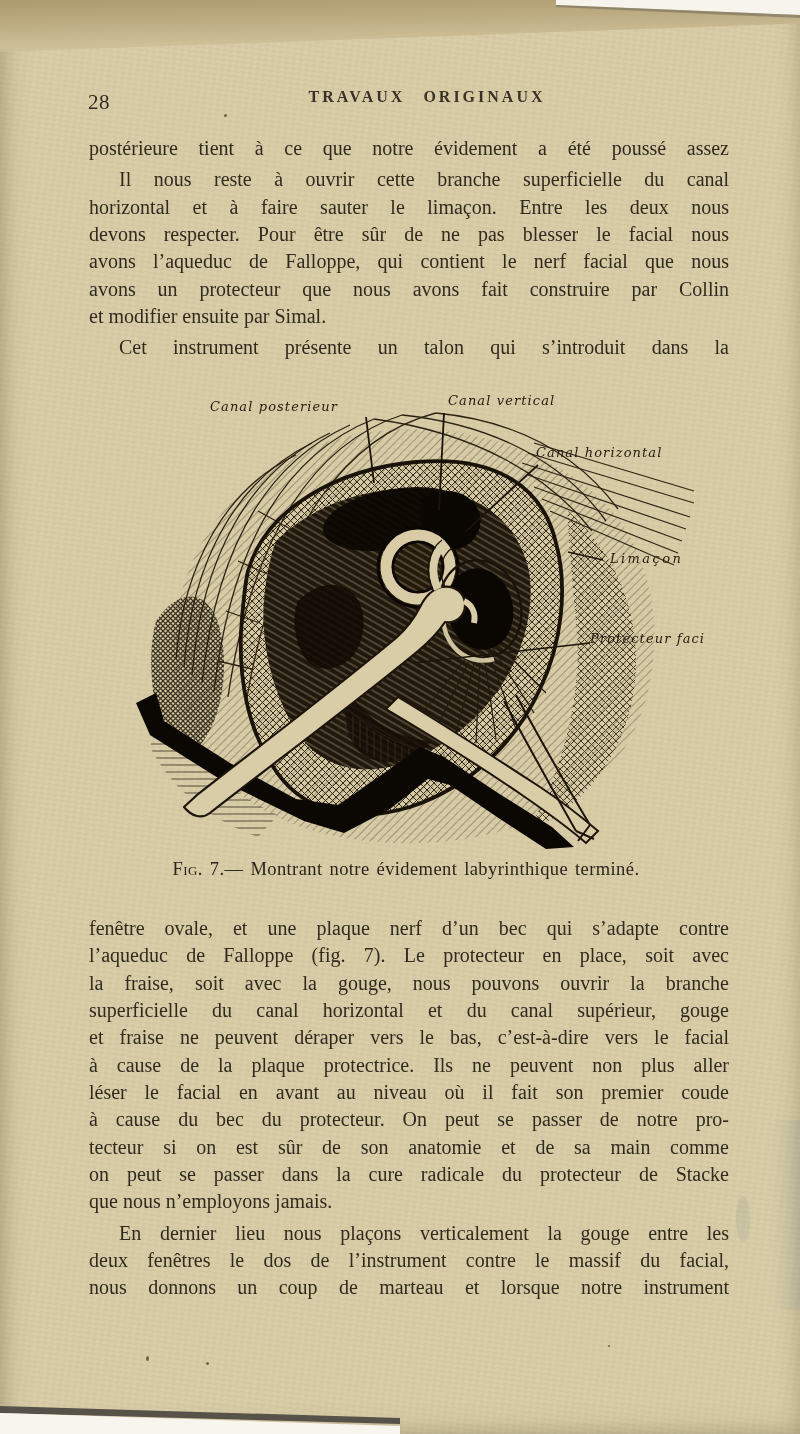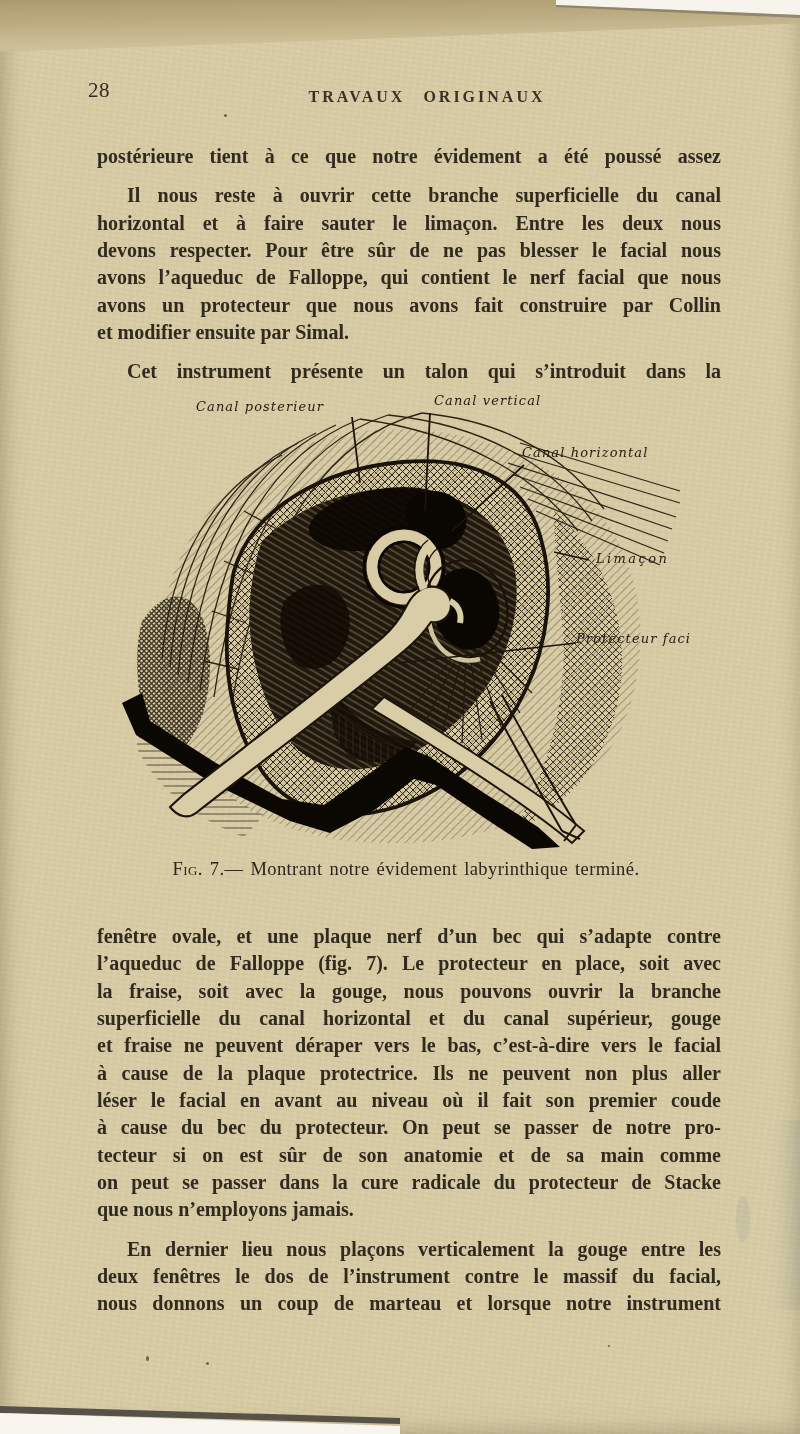--- a/index.html
+++ b/index.html
@@ -23,33 +23,33 @@
   .edge-bottom-dark{position:absolute;left:0;top:1398px;width:400px;height:30px;background:#56524a;
     clip-path:polygon(0 8px,400px 20px,400px 26px,0 15px);}
   .edge-bottom-white{position:absolute;left:0;top:1404px;width:400px;height:30px;background:#f7f5ee;
     clip-path:polygon(0 9px,400px 22px,400px 30px,0 30px);}
   .edge-right-smudge{position:absolute;right:0;top:1120px;width:30px;height:190px;
     background:linear-gradient(90deg,rgba(0,0,0,0),rgba(116,140,152,.16));}
   .smudge-2{position:absolute;left:736px;top:1196px;width:14px;height:46px;border-radius:50%;
     background:rgba(110,134,148,.14);}
   .speck{position:absolute;border-radius:50%;background:#6d6148;}
   
-  .pagenum{position:absolute;left:88px;top:78px;font-size:21px;color:#332b20;letter-spacing:.5px;}
+  .pagenum{position:absolute;left:88px;top:90px;font-size:21px;color:#332b20;letter-spacing:.5px;}
   .runhead{position:absolute;left:0;right:0;top:88px;text-align:center;padding-left:54px;
     font-size:16px;font-weight:bold;color:#3a3226;letter-spacing:3px;word-spacing:11px;}
   
   .textblock{position:absolute;left:85px;width:648px;color:#312a1f;font-size:20px;}
   #block1{top:131px;}
   #block2{top:911px;}
   .ln{height:27.35px;line-height:27.35px;white-space:nowrap;}
   .ln.j{white-space:normal;text-align:justify;text-align-last:justify;}
   .ln.ind{text-indent:30px;}
-  p.par{margin:12px;padding:0;font-weight:bold;}
-  
-  #figwrap{position:absolute;left:84px;top:391px;width:606px;height:466px;}
+  p.par{margin:4px;padding:0;}
+  
+  #figwrap{position:absolute;left:98px;top:391px;width:606px;height:466px;}
   .flab{font:italic 13px "DejaVu Serif",serif;fill:#241a0c;letter-spacing:1.1px;}
   .flab.wide{letter-spacing:2.4px;}
   
   .caption{position:absolute;left:0;right:0;top:859px;text-align:center;padding-left:12px;
     font-size:18.5px;color:#2b241a;letter-spacing:.4px;word-spacing:2px;}
   .caption .figlbl{font-variant:small-caps;}
 </style>
 </head>
 <body>
 

